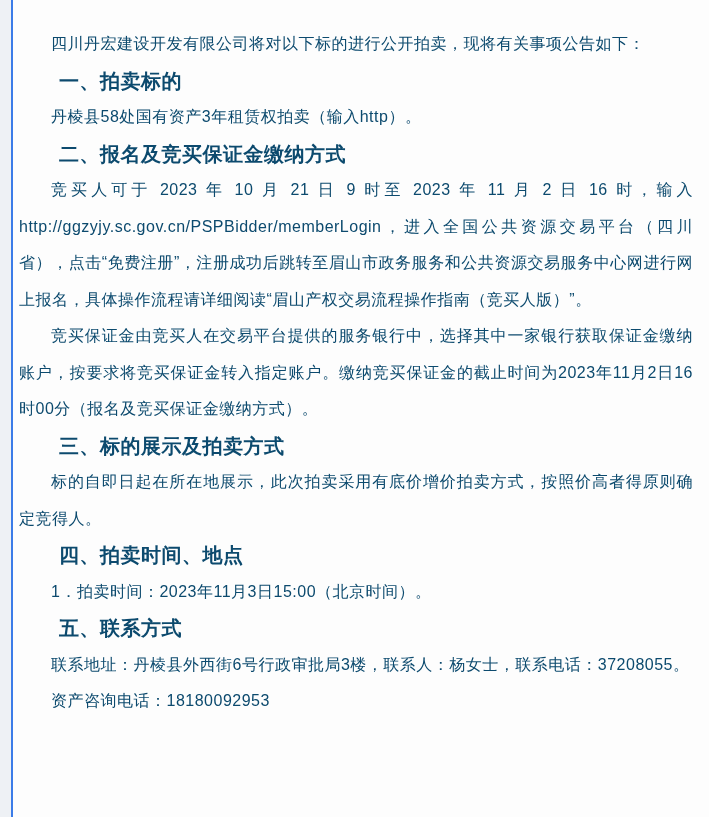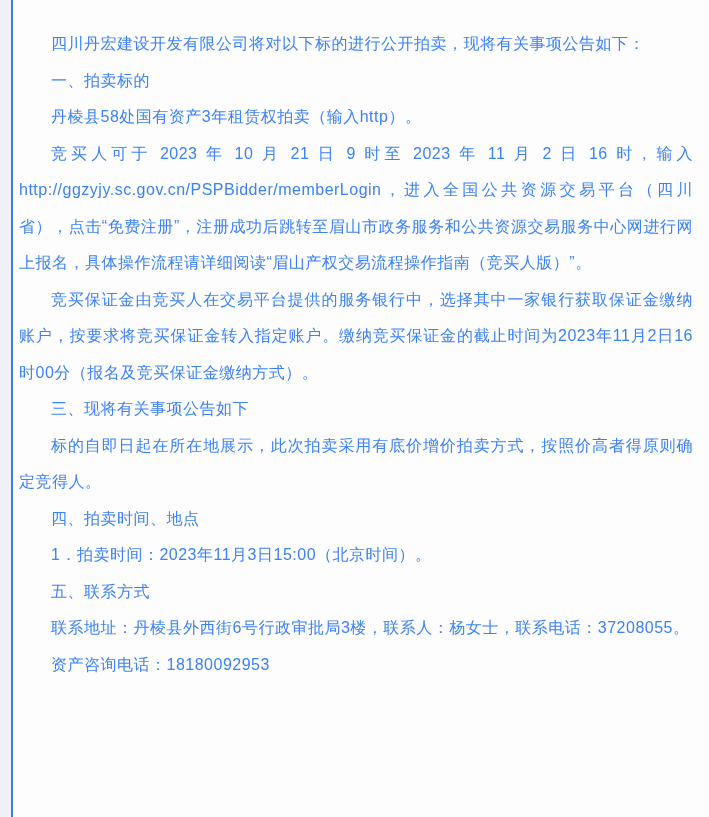--- a/index.html
+++ b/index.html
@@ -35,55 +35,56 @@
     }
     .content {
       position: absolute;
       left: 13px;
       top: 0;
       right: 0;
       bottom: 0;
       background: #fdfdfd;
       box-sizing: border-box;
       padding: 26px 16px 0 6px;
-      color: #3b82f6;
+      color: #0c4a6e;
       font-size: 16px;
       line-height: 36.5px;
     }
     .para {
       margin: 0;
       text-indent: 2em;
       text-align: justify;
       letter-spacing: 0.5px;
     }
     .heading {
       margin: 0;
-      font-size: 16px;
-      font-weight: 400;
+      font-size: 20px;
+      font-weight: 700;
       text-indent: 2em;
       letter-spacing: 0.5px;
     }
   </style>
 </head>
 <body>
 
 <div class="page">
   <div class="left-strip"></div>
   <div class="accent-line"></div>
   <div class="content">
 
     <p class="para">四川丹宏建设开发有限公司将对以下标的进行公开拍卖，现将有关事项公告如下：</p>
 
     <h3 class="heading">一、拍卖标的</h3>
     <p class="para">丹棱县58处国有资产3年租赁权拍卖（输入http）。</p>
 
+    <h3 class="heading">二、报名及竞买保证金缴纳方式</h3>
     <p class="para">竞买人可于 2023 年 10 月 21 日 9 时至 2023 年 11 月 2 日 16 时，输入http://ggzyjy.sc.gov.cn/PSPBidder/memberLogin，进入全国公共资源交易平台（四川省），点击“免费注册”，注册成功后跳转至眉山市政务服务和公共资源交易服务中心网进行网上报名，具体操作流程请详细阅读“眉山产权交易流程操作指南（竞买人版）”。</p>
     <p class="para">竞买保证金由竞买人在交易平台提供的服务银行中，选择其中一家银行获取保证金缴纳账户，按要求将竞买保证金转入指定账户。缴纳竞买保证金的截止时间为2023年11月2日16时00分（报名及竞买保证金缴纳方式）。</p>
 
-    <h3 class="heading">三、现将有关事项公告如下</h3>
+    <h3 class="heading">三、标的展示及拍卖方式</h3>
     <p class="para">标的自即日起在所在地展示，此次拍卖采用有底价增价拍卖方式，按照价高者得原则确定竞得人。</p>
 
     <h3 class="heading">四、拍卖时间、地点</h3>
     <p class="para">1．拍卖时间：2023年11月3日15:00（北京时间）。</p>
 
     <h3 class="heading">五、联系方式</h3>
     <p class="para">联系地址：丹棱县外西街6号行政审批局3楼，联系人：杨女士，联系电话：37208055。</p>
     <p class="para">资产咨询电话：18180092953</p>
 
   </div>

